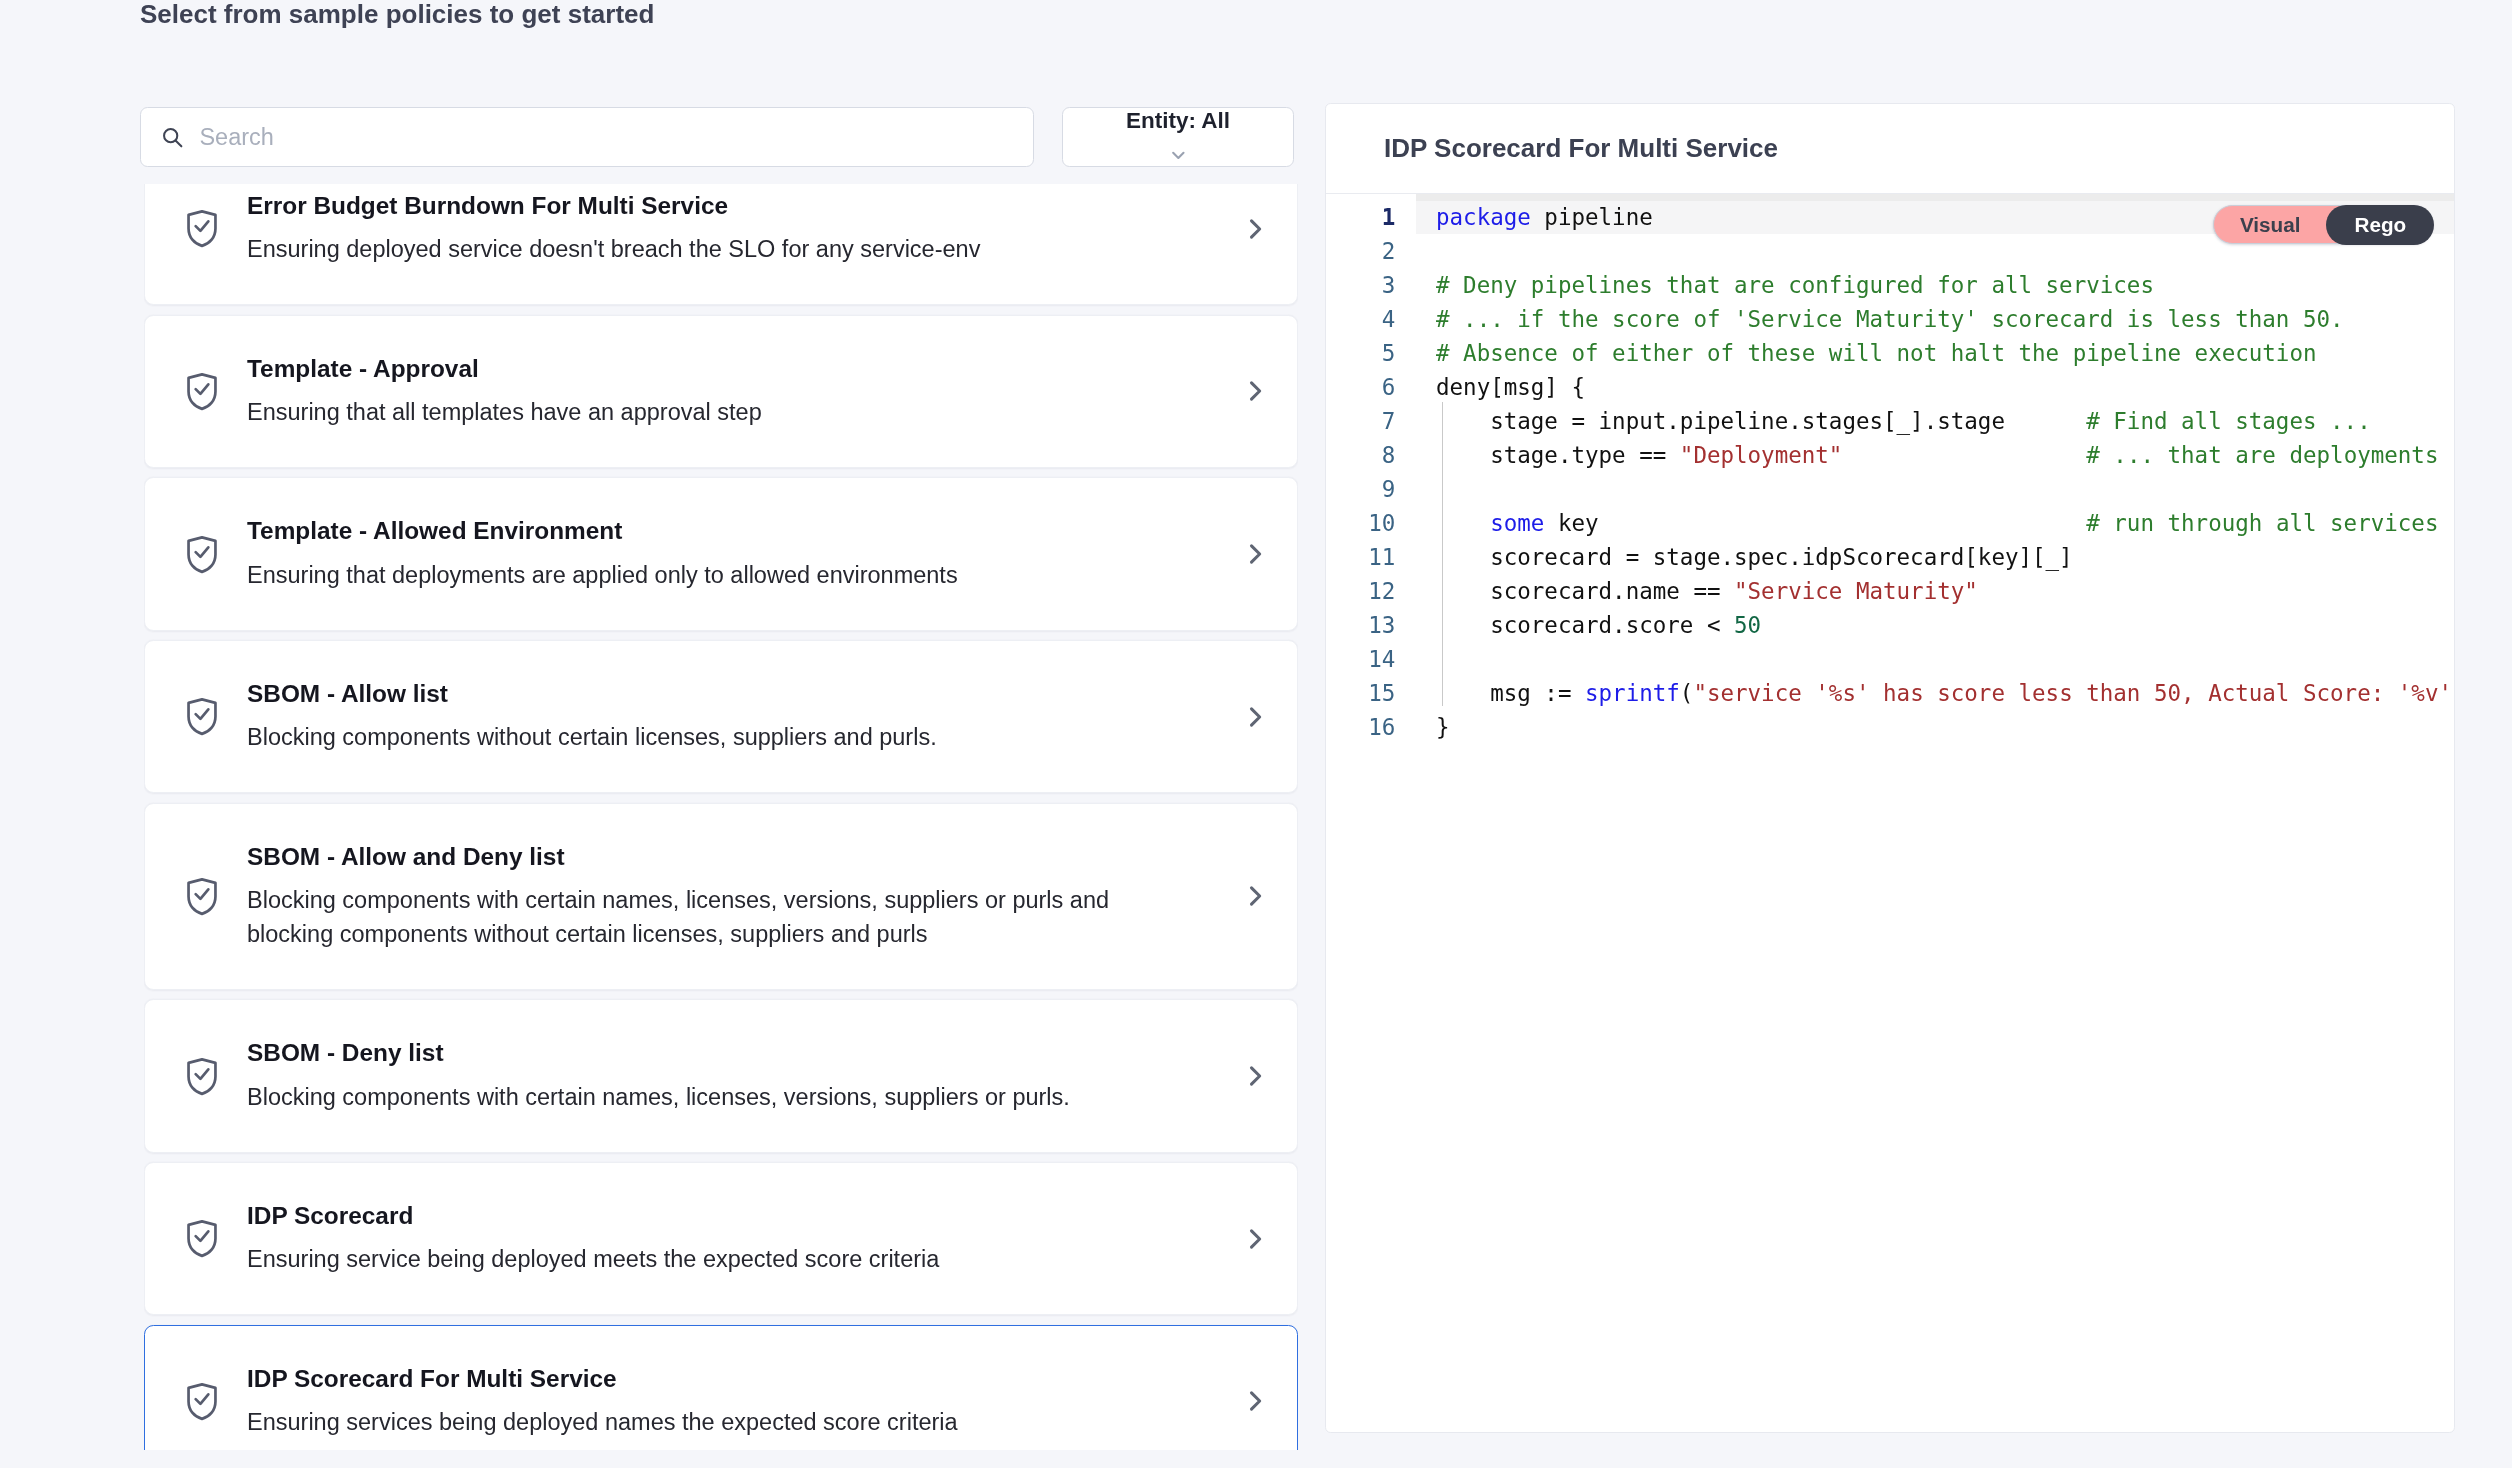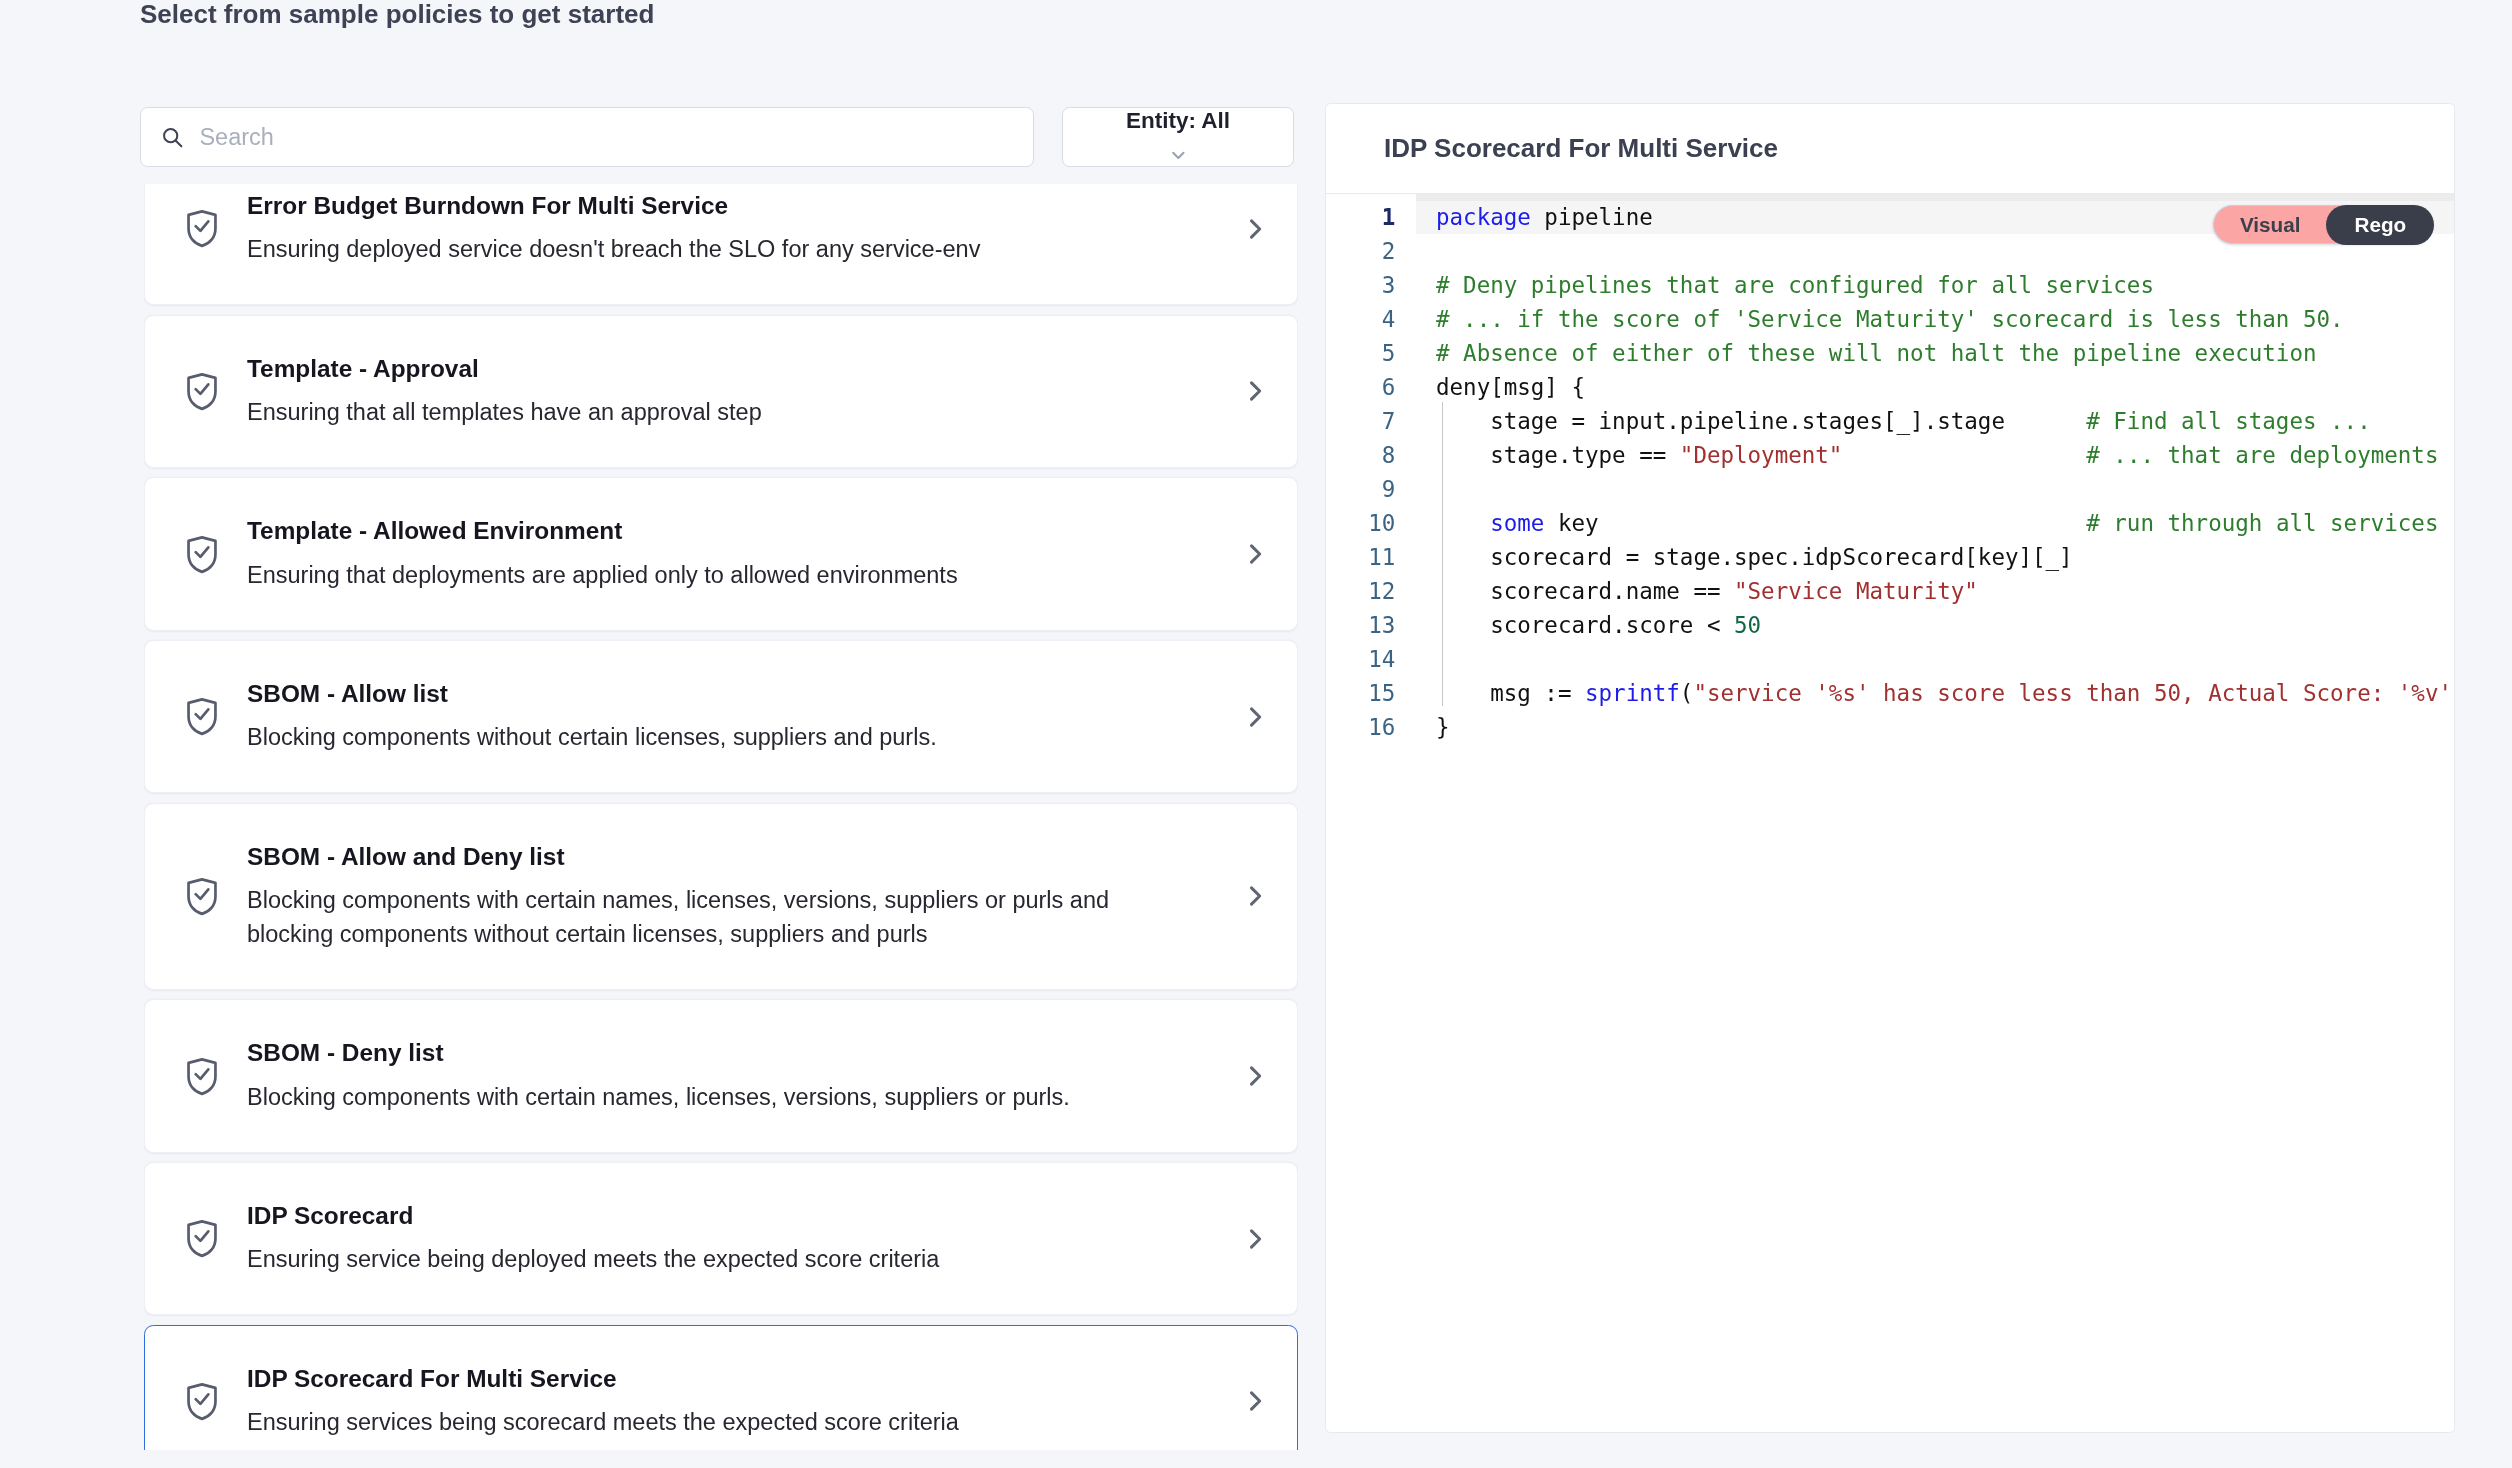--- a/index.html
+++ b/index.html
@@ -175,21 +175,21 @@
     </svg>
   </div>
 
   <div class="policy-card selected">
     <svg class="pc-icon" width="38" height="45" viewBox="0 0 24 26" fill="none" stroke="#575c6e" stroke-width="1.7" stroke-linecap="round" stroke-linejoin="round">
       <path d="M12 2.2 L20.5 4.4 V13 C20.5 18.6 16.9 22.6 12 24 C7.1 22.6 3.5 18.6 3.5 13 V4.4 Z"></path>
       <polyline points="8,11.5 11,14.5 16,8.5"></polyline>
     </svg>
     <div class="pc-body">
       <div class="pc-title">IDP Scorecard For Multi Service</div>
-      <div class="pc-desc">Ensuring services being scorecard meets the expected score criteria</div>
+      <div class="pc-desc">Ensuring services being deployed names the expected score criteria</div>
     </div>
     <svg class="pc-chevron" width="28" height="32" viewBox="0 0 24 24" fill="none" stroke="#5f6573" stroke-width="2.6" stroke-linecap="round" stroke-linejoin="round">
       <polyline points="9,5 16,12 9,19"></polyline>
     </svg>
   </div>
 </div>
 
   <div class="detail-panel">
     <div class="detail-header">
       <span class="detail-title">IDP Scorecard For Multi Service</span>

